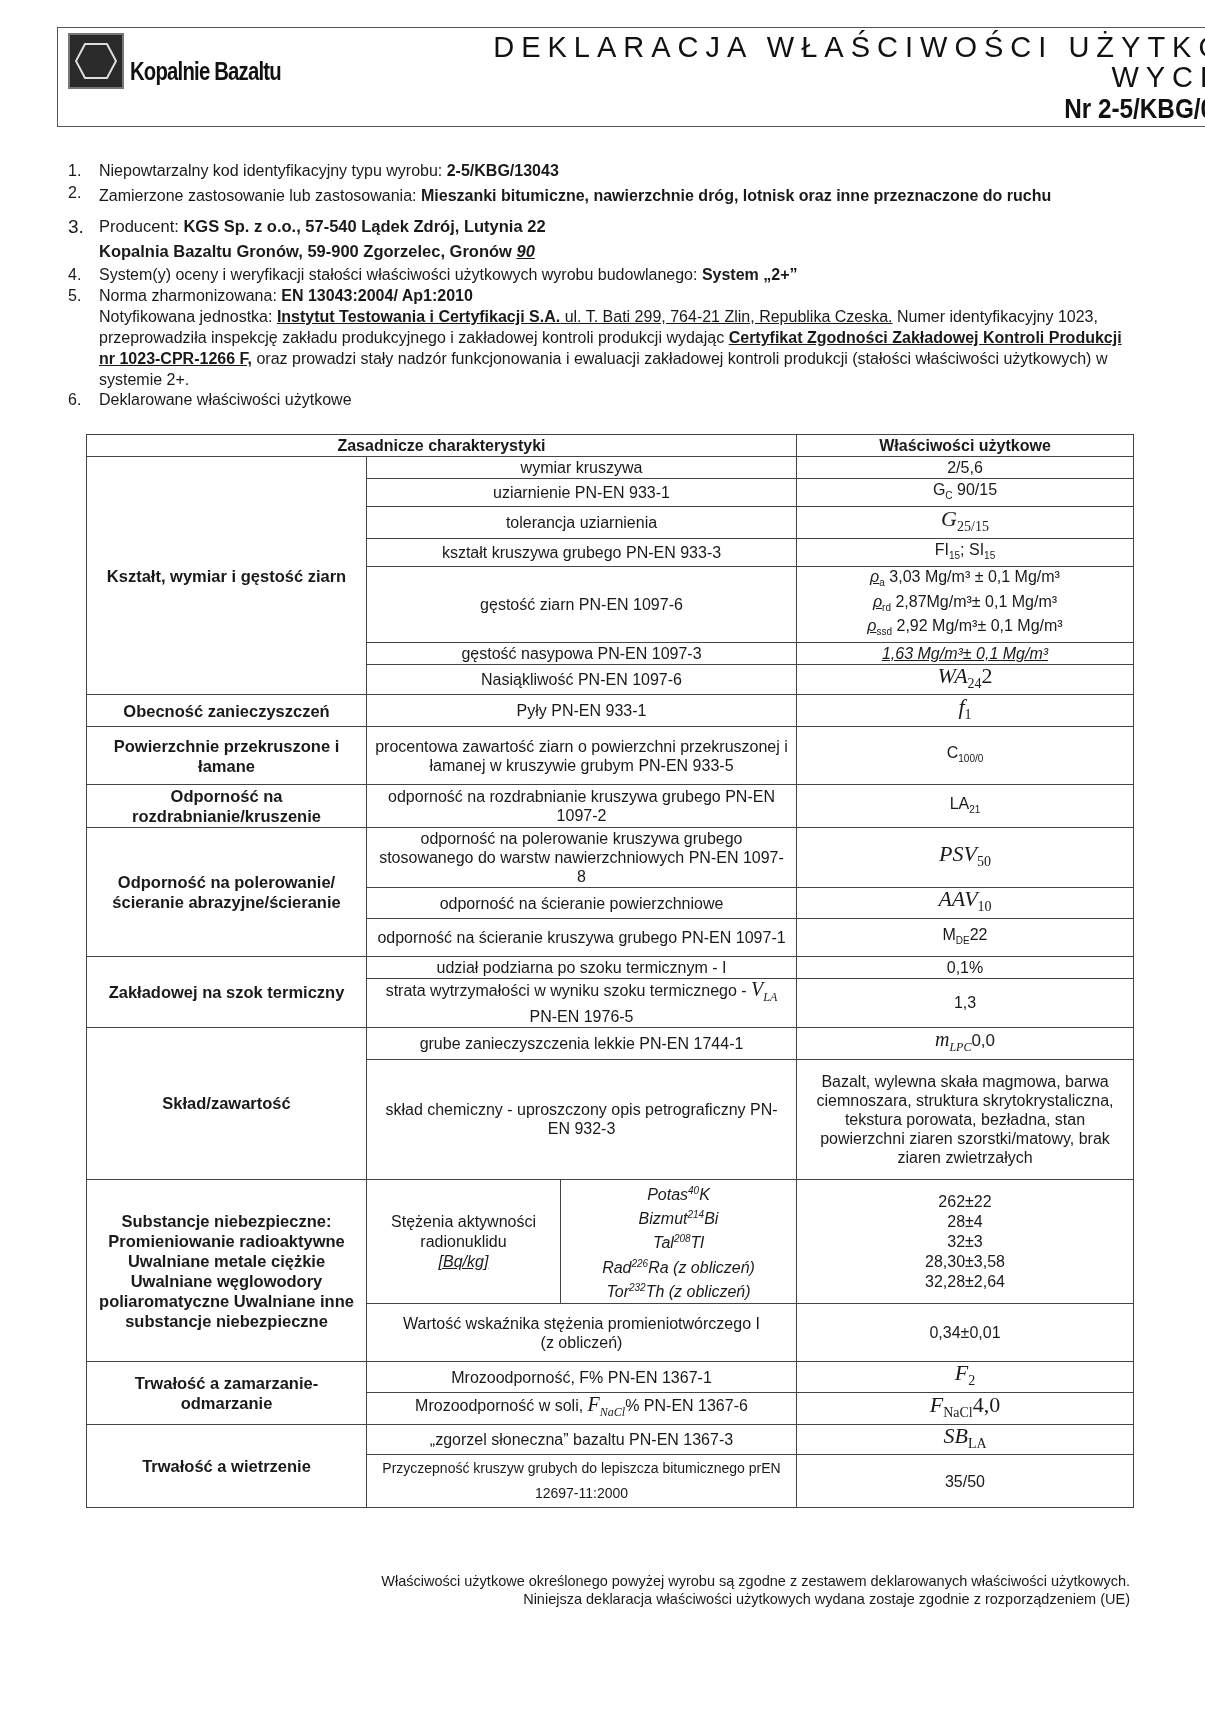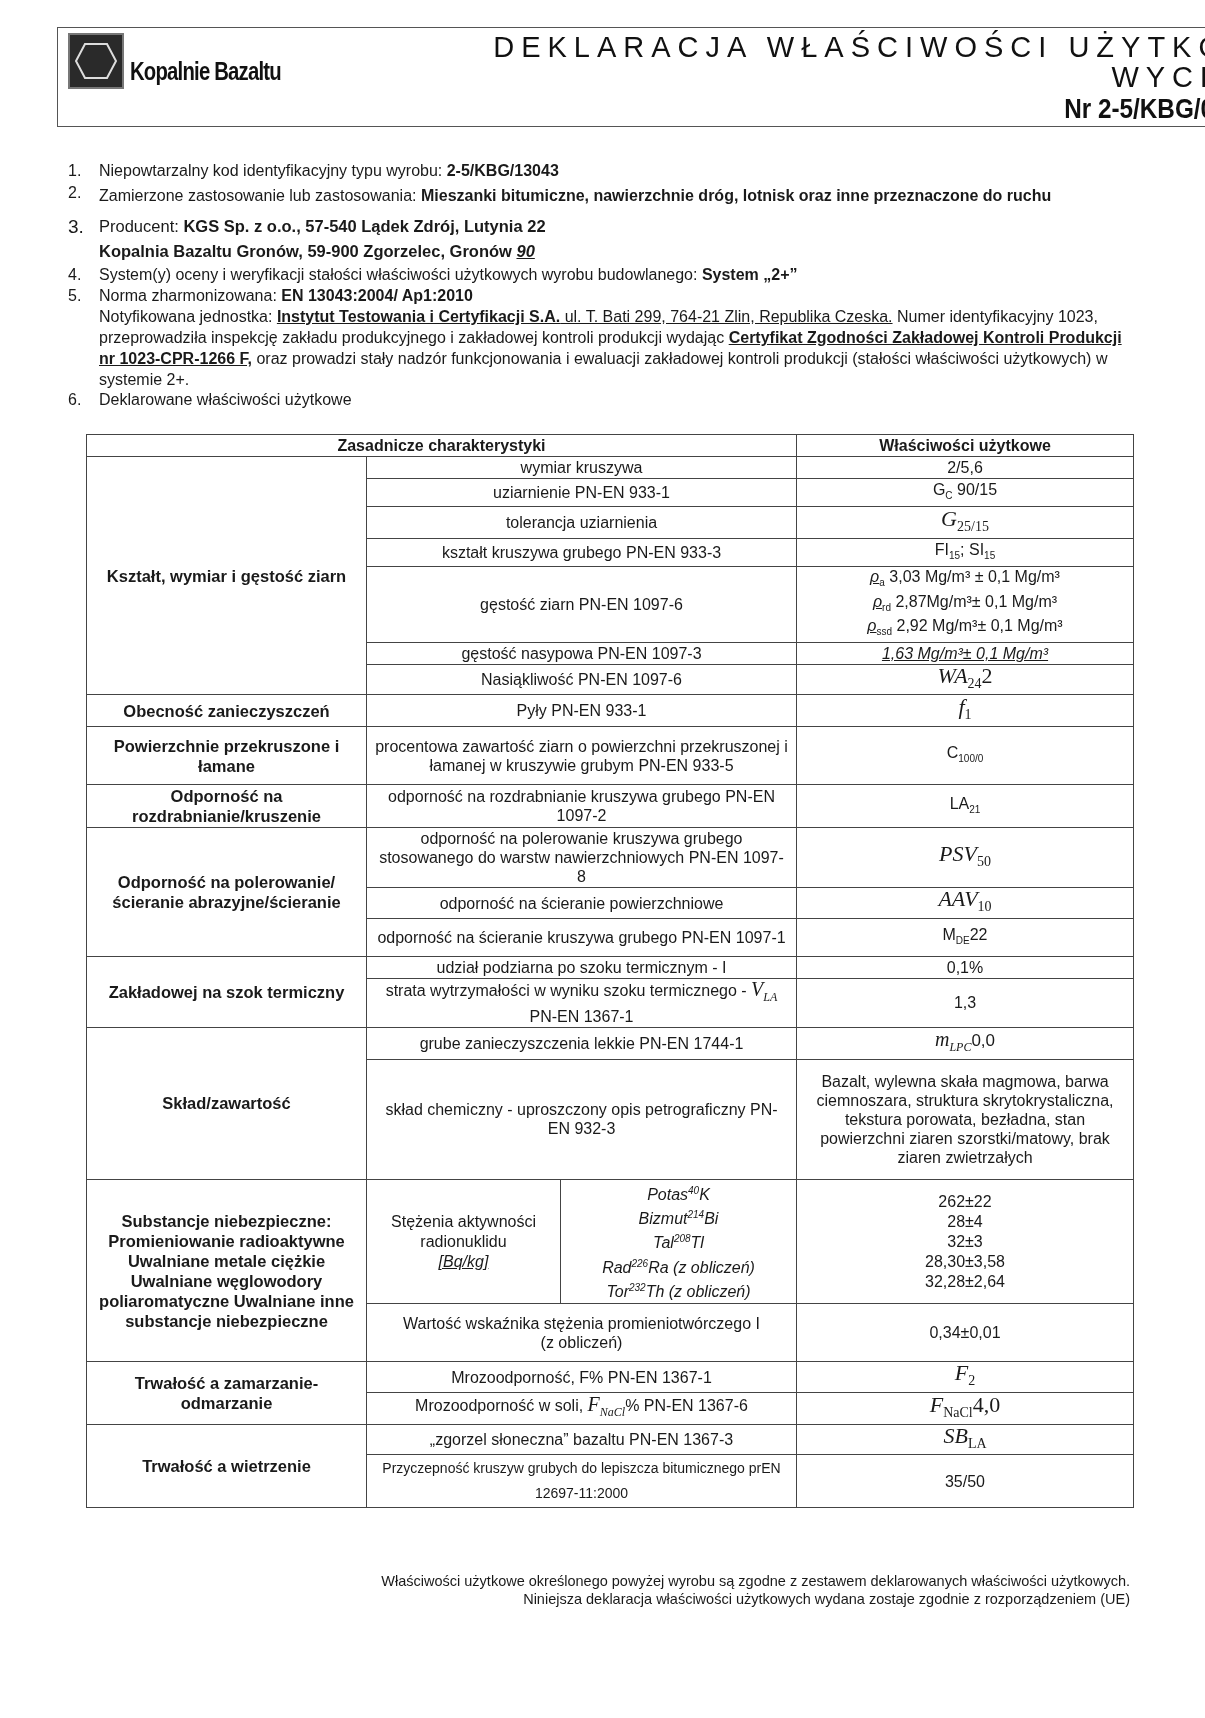--- a/index.html
+++ b/index.html
@@ -195,21 +195,21 @@
       <td colspan="2">odporność na ścieranie kruszywa grubego PN-EN 1097-1</td>
       <td class="val"><span>M</span><sub class="sm">DE</sub><span>22</span></td>
     </tr>
 
     <tr style="height:18px">
       <td class="cat" rowspan="2">Zakładowej na szok termiczny</td>
       <td colspan="2">udział podziarna po szoku termicznym - I</td>
       <td class="val">0,1%</td>
     </tr>
     <tr style="height:44px">
-      <td colspan="2"><span>strata wytrzymałości w wyniku szoku termicznego - </span><span class="math-s"><span>V</span><sub>LA</sub></span><span> PN-EN 1367-1</span></td>
+      <td colspan="2"><span>strata wytrzymałości w wyniku szoku termicznego - </span><span class="math-s"><span>V</span><sub>LA</sub></span><span> PN-EN 1976-5</span></td>
       <td class="val">1,3</td>
     </tr>
 
     <tr style="height:32px">
       <td class="cat" rowspan="2">Skład/zawartość</td>
       <td colspan="2">grube zanieczyszczenia lekkie PN-EN 1744-1</td>
       <td class="val"><span class="math-s"><span>m</span><sub>LPC</sub></span><span style="font-size:17px">0,0</span></td>
     </tr>
     <tr style="height:118px">
       <td colspan="2">skład chemiczny - uproszczony opis petrograficzny PN-EN 932-3</td>

